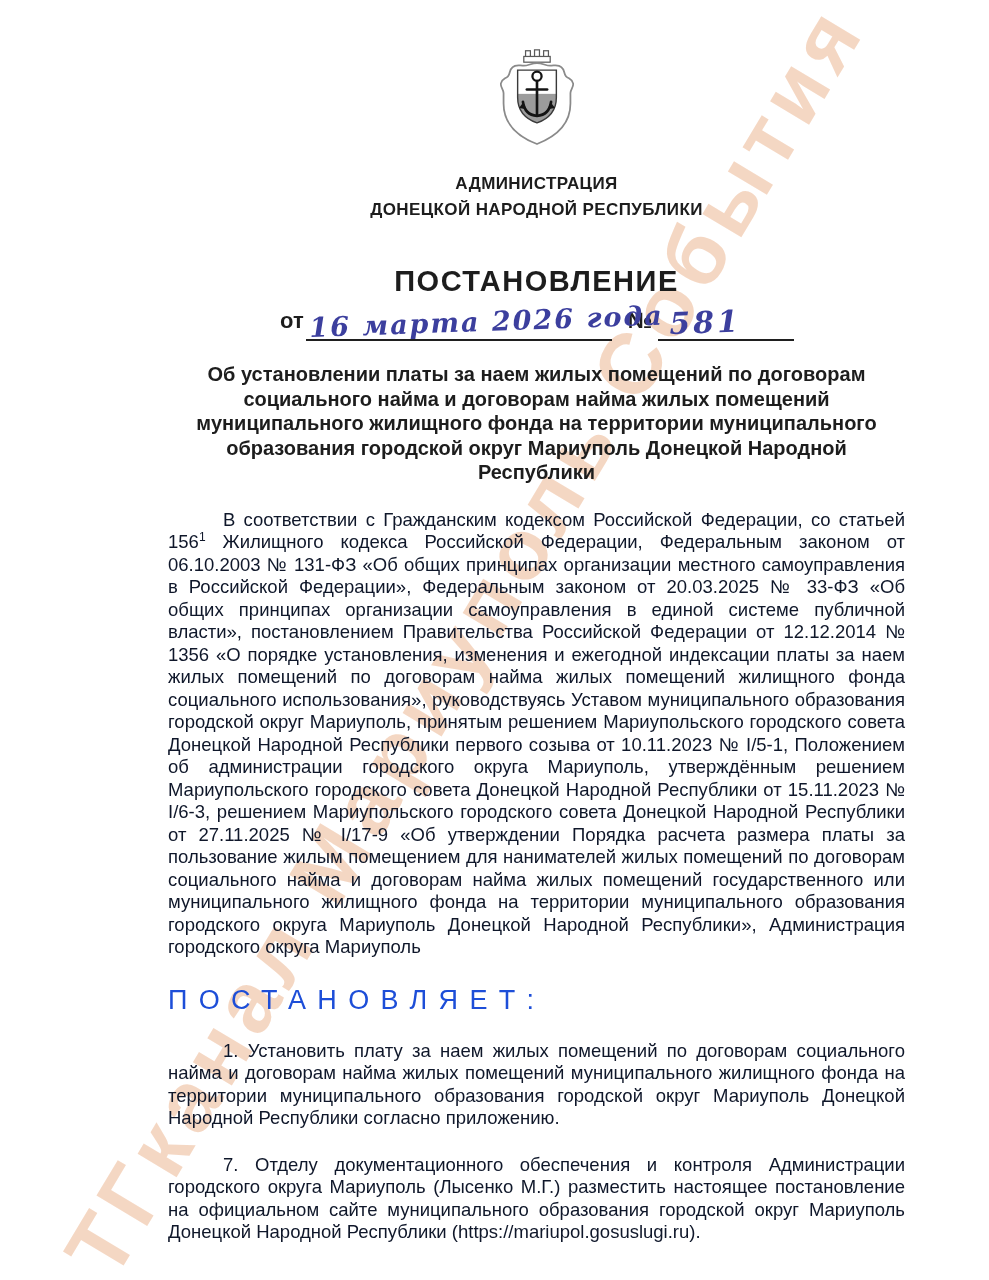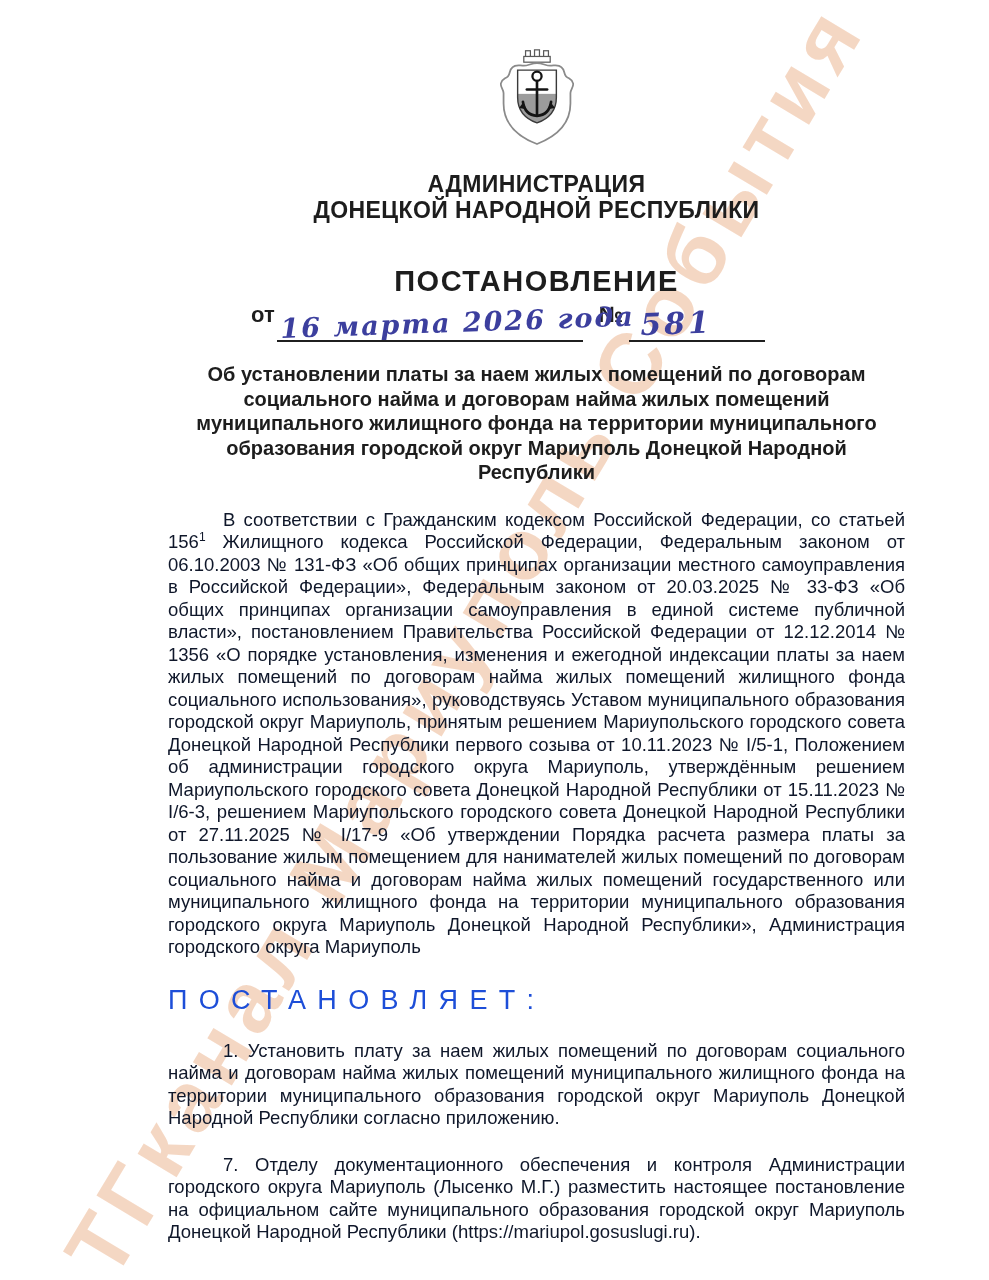--- a/index.html
+++ b/index.html
@@ -38,37 +38,37 @@
     padding: 0 84px 0 168px;  
   }
   .emblem-wrap {
     padding-top: 48px;
     text-align: center;
   }
   .doc-header {
     margin-top: 22px;
     text-align: center;
     font-weight: bold;
-    font-size: 23px;
+    font-size: 17px;
     line-height: 26px;
     letter-spacing: 0.4px;
     color: #1d1d1d;
   }
   .decree-word {
     margin-top: 42px;
     text-align: center;
     font-weight: bold;
     font-size: 29px;
     letter-spacing: 1.5px;
     color: #1d1d1d;
   }
   .decree-line {
     display: flex;
-    align-items: flex-start;
-    margin: 4px 0 0 83px;
+    align-items: center;
+    margin: 4px 0 0 112px;
     height: 38px;
   }
   .from-label, .num-label {
     font-weight: bold;
     font-size: 22px;
     color: #1d1d1d;
   }
   .num-label { margin-left: 16px; }
   .blank {
     position: relative;

